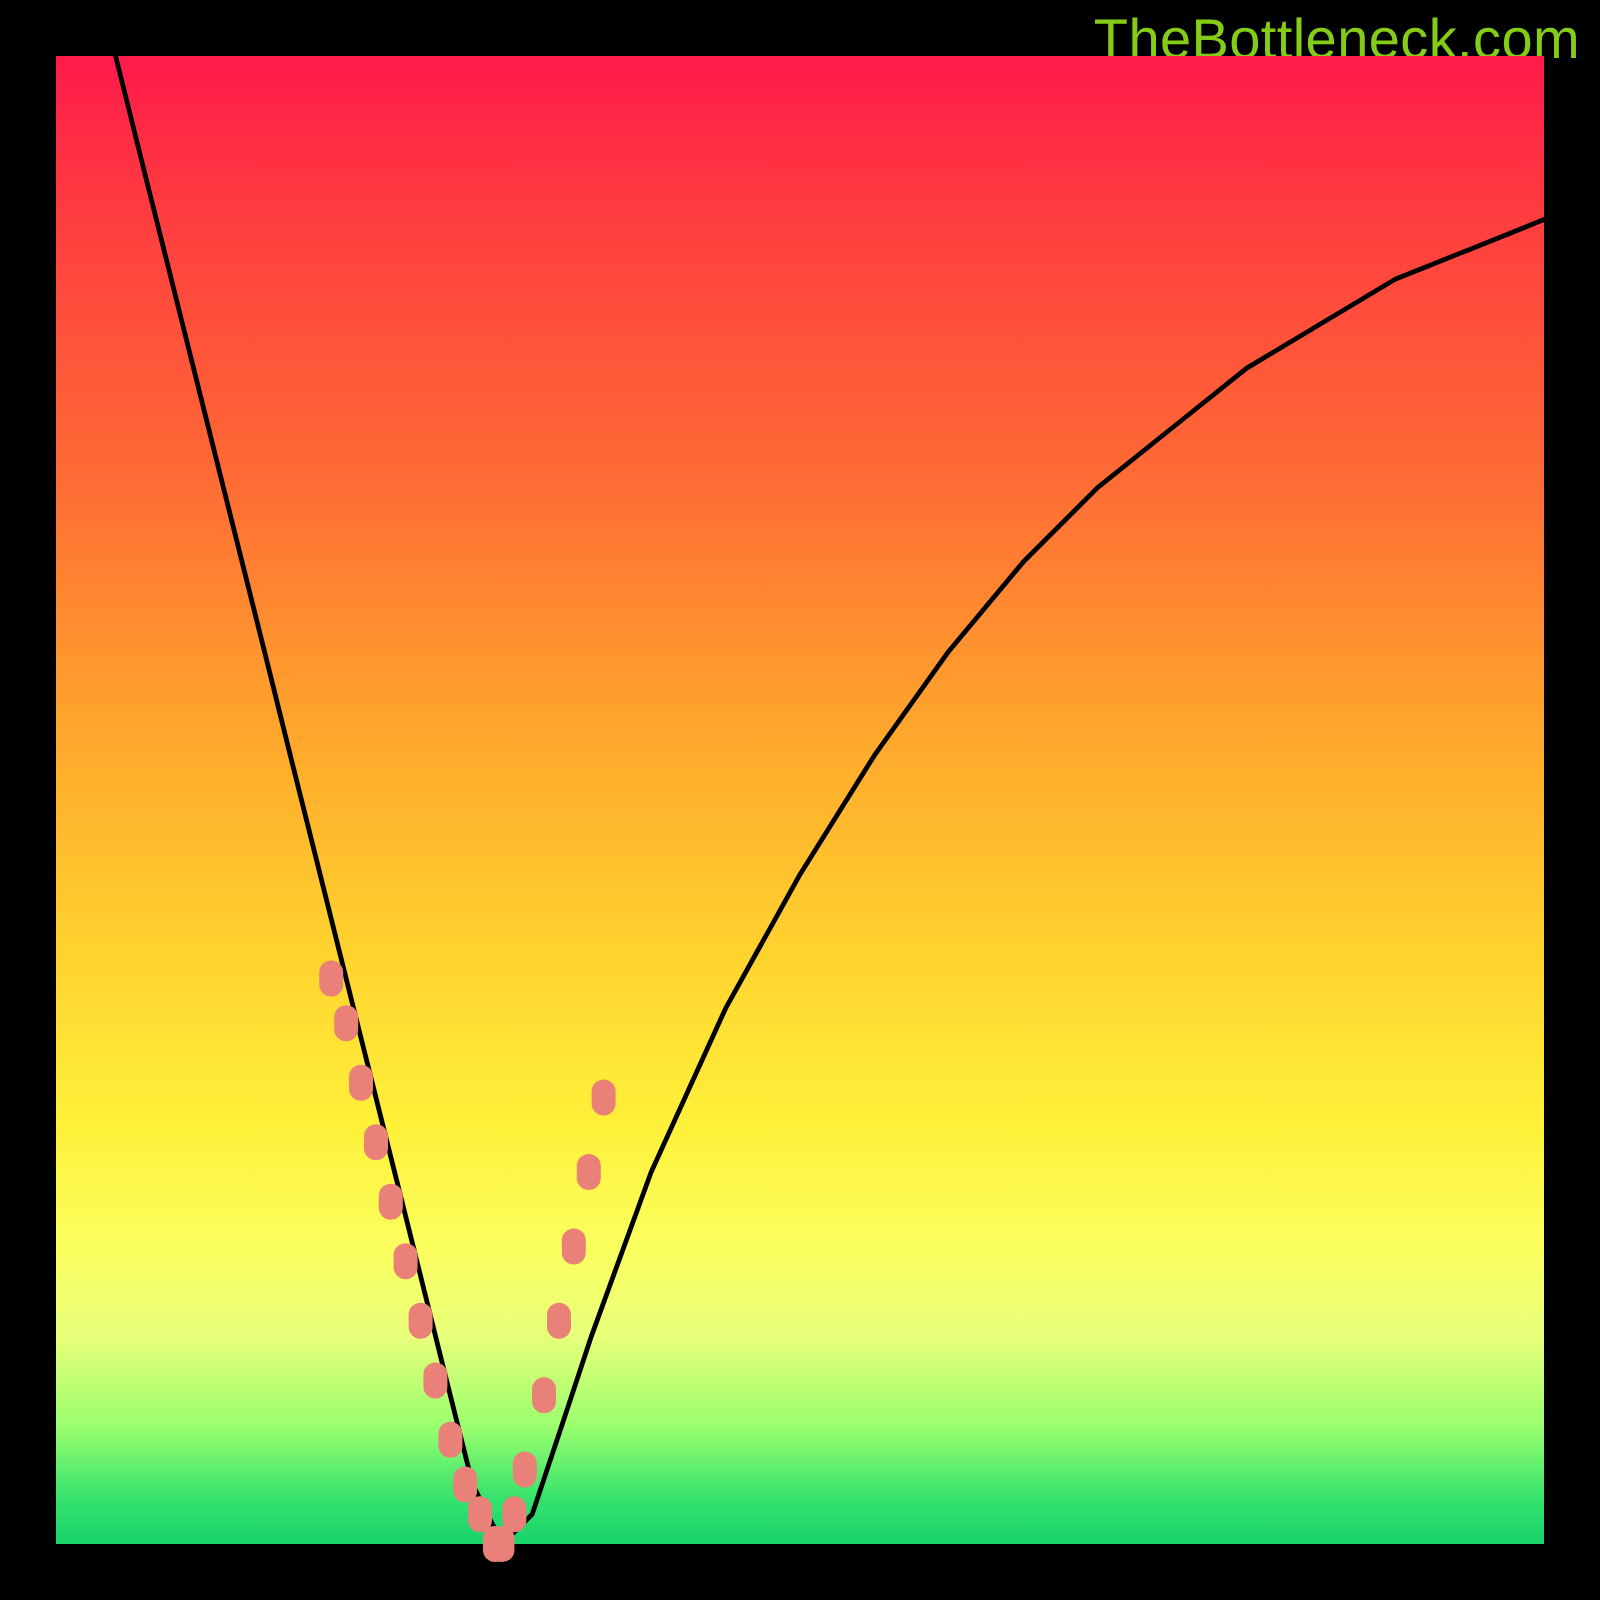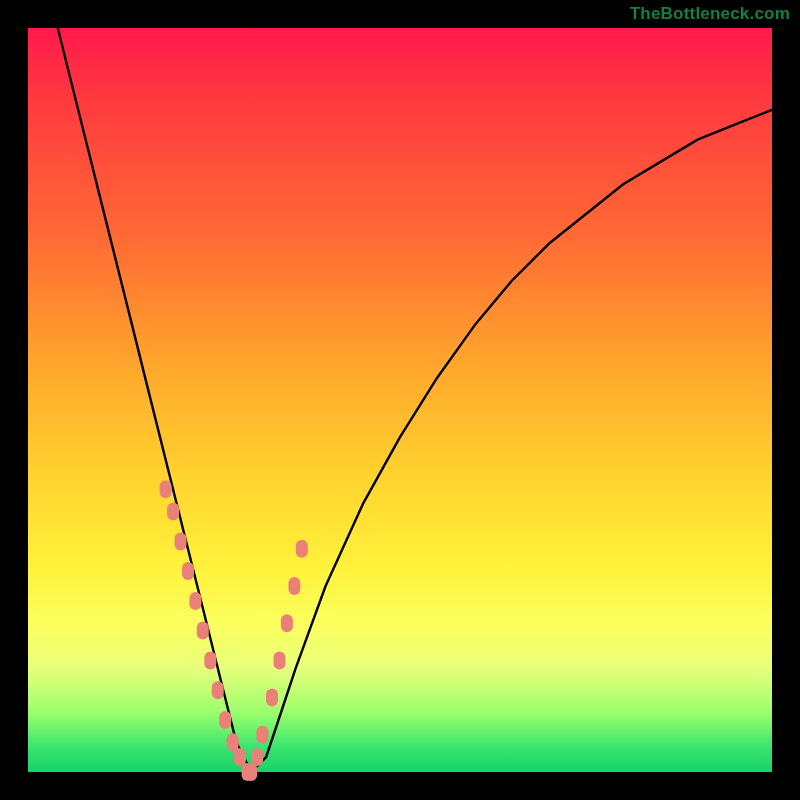--- a/index.html
+++ b/index.html
@@ -38,24 +38,24 @@
       #e8ff7a 86%,
       #9cff6e 92%,
       #34e26d 97%,
       #17d36a 100%
     );
   }
   .watermark {
     position: absolute;
     top: 4px;
     right: 10px;
-    color: #15803d;
-    font-size: 17px;
+    color: #84cc16;
+    font-size: 28px;
     letter-spacing: 0.2px;
-    font-weight: 700;
+    font-weight: 400;
   }
   svg.curve {
     position: absolute;
     top: 0;
     left: 0;
     width: 744px;
     height: 744px;
     overflow: visible;
   }
   .curve-path {

